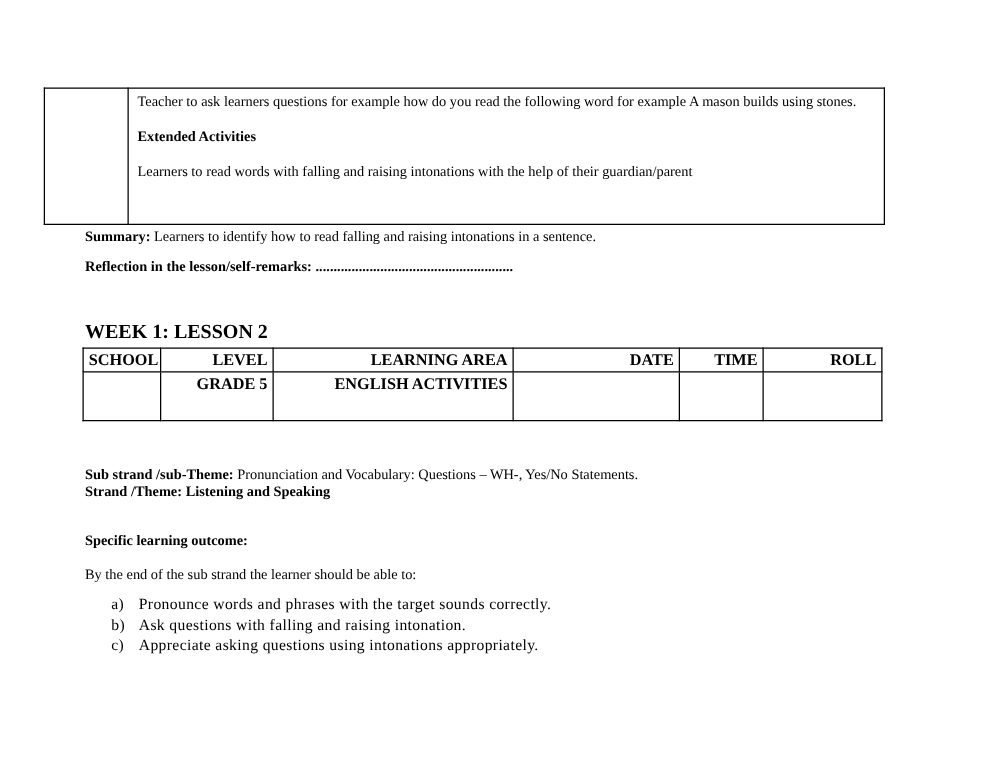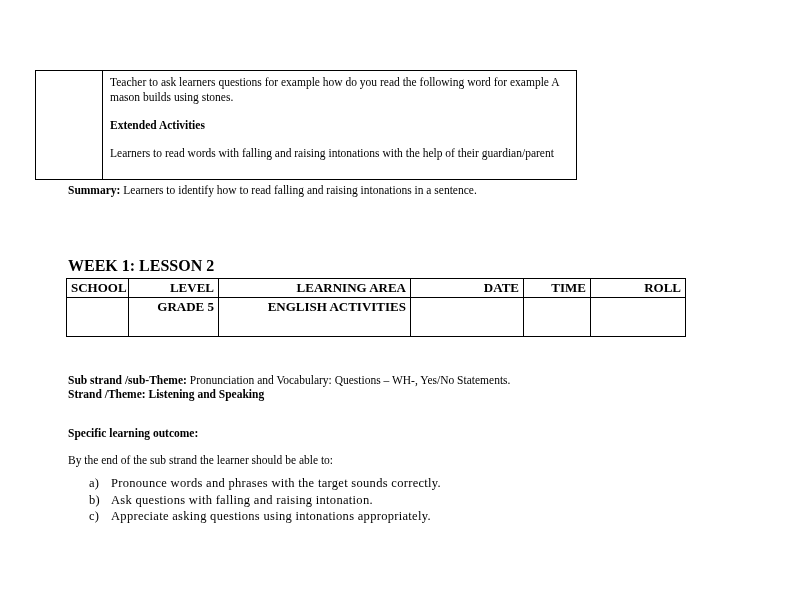--- a/index.html
+++ b/index.html
@@ -15,21 +15,21 @@
     color: #000000;
   }
   .abs { position: absolute; }
   .bold { font-weight: bold; margin-top: 41px; }
 
   
   .activity-table {
     position: absolute;
     left: 35px;
     top: 70px;
-    width: 542px;
+    width: 673px;
     border-collapse: collapse;
   }
   .activity-table td {
     border: 1px solid #000000;
     vertical-align: top;
   }
   .activity-table .col-narrow { width: 67px; height: 109px; }
   .activity-table .col-wide { padding: 4px 7px 8px 7px; }
   .activity-table p { margin: 0; line-height: 15px; }
   .activity-table p.heading-para { margin: 13px 0; font-weight: bold; }
@@ -57,21 +57,21 @@
     padding: 1px 4px;
     font-size: 13px;
     overflow: hidden;
     white-space: nowrap;
   }
   .info-table th { font-weight: bold; height: 18px; }
   .info-table td { font-weight: bold; height: 39px; }
   .c0 { width: 62px; }
   .c1 { width: 90px; }
   .c2 { width: 192px; }
-  .c3 { width: 113px; }
+  .c3 { width: 133px; }
   .c4 { width: 67px; margin-top: 26px; }
   .c5 { width: 95px; }
 
   
   .strand-block { left: 68px; top: 374px; line-height: 13.5px; }
 
   
   .outcome-heading { left: 68px; top: 427px; font-weight: bold; }
   .outcome-intro   { left: 68px; top: 454px; }
   .outcomes-list   { left: 89px; top: 475px; font-size: 12.5px; letter-spacing: 0.3px; }
@@ -94,20 +94,24 @@
       </td>
     </tr>
   </tbody>
     </table>
 
   <div class="abs summary-line">
     <span class="bold">Summary:</span>
     <span>Learners to identify how to read falling and raising intonations in a sentence.</span>
   </div>
 
+  <div class="abs reflection-line">
+    <span>Reflection in the lesson/self-remarks:</span>
+    <span>.......................................................</span>
+  </div>
 
   <div class="abs lesson-heading">WEEK 1: LESSON 2</div>
 
   <table class="info-table">
     <tbody>
         <tr>
       <th class="c0">SCHOOL</th>
       <th class="c1">LEVEL</th>
       <th class="c2">LEARNING AREA</th>
       <th class="c3">DATE</th>

